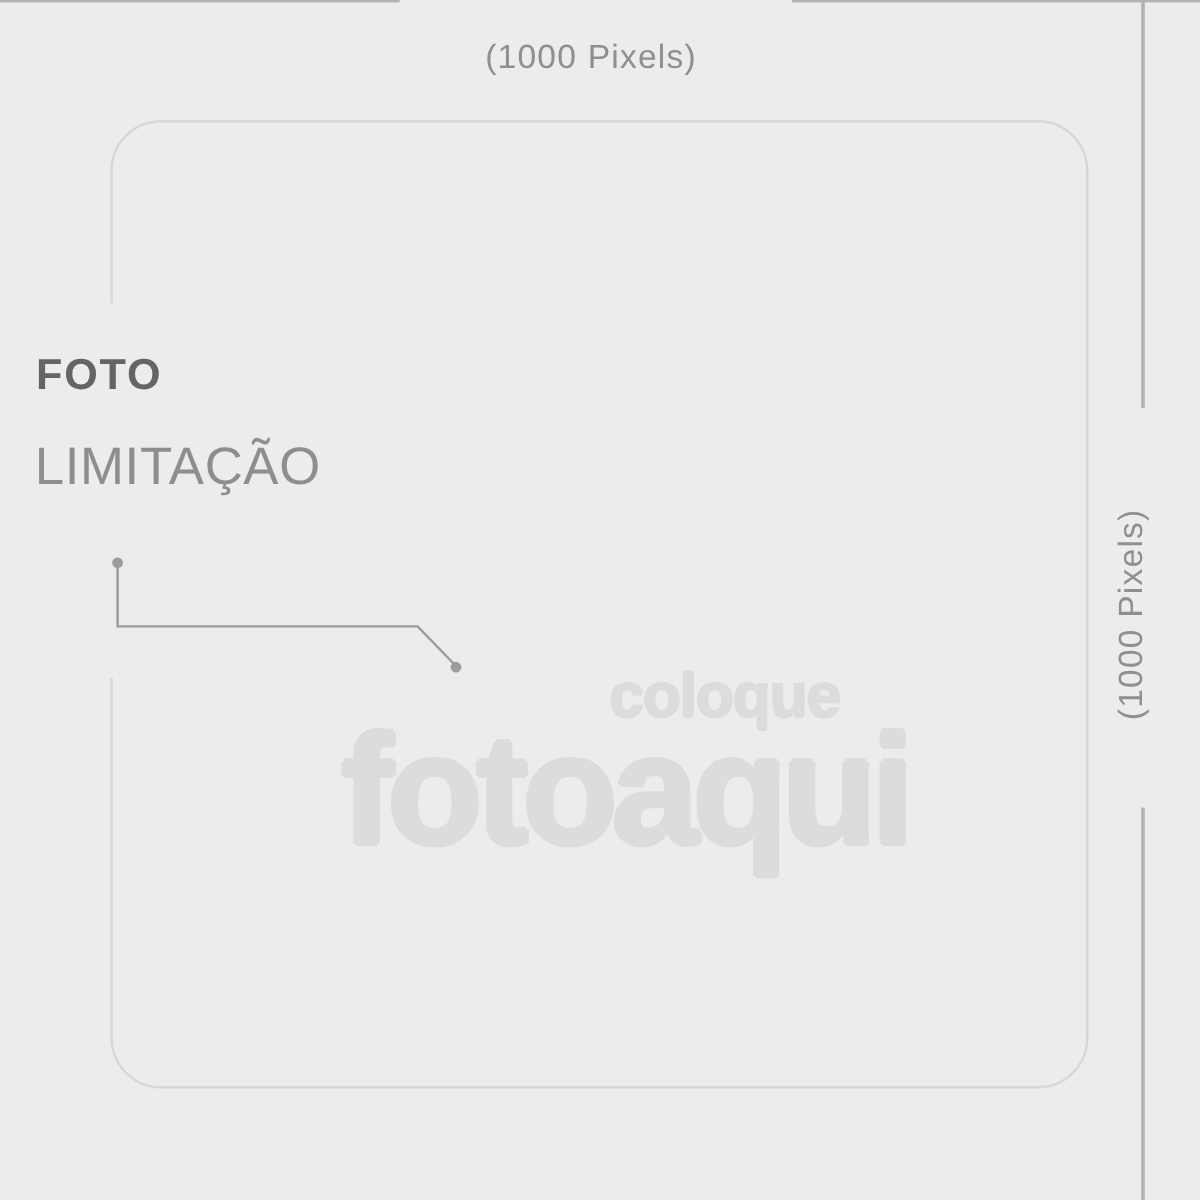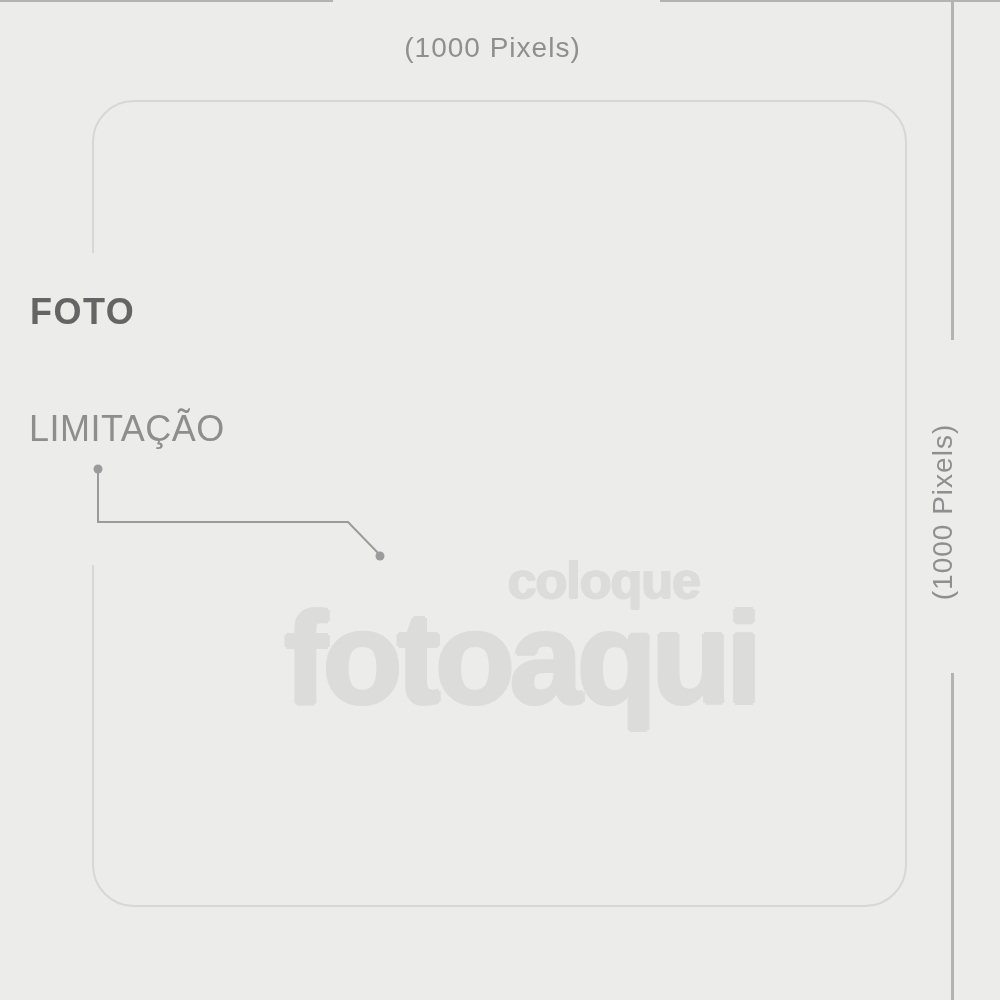--- a/index.html
+++ b/index.html
@@ -68,25 +68,24 @@
     left: 30px; top: 294px;
     font-size: 36px;
     font-weight: bold;
     letter-spacing: 1.5px;
     color: var(--c-title-text, #656565);
     line-height: 1;
   }
   #limitation-label {
     position: absolute;
     left: 29px; top: 367px;
-    font-size: 36px;
+    font-size: 44px;
     letter-spacing: 0.5px;
     color: var(--c-secondary-text, #8e8e8e);
     line-height: 1;
-    margin-top: 44px;
   }
   #size-label {
     position: absolute;
     left: 27px; top: 411px;
     font-size: 29px;
     letter-spacing: 1.5px;
     color: var(--c-secondary-text, #8e8e8e);
     line-height: 1;
   }
 

